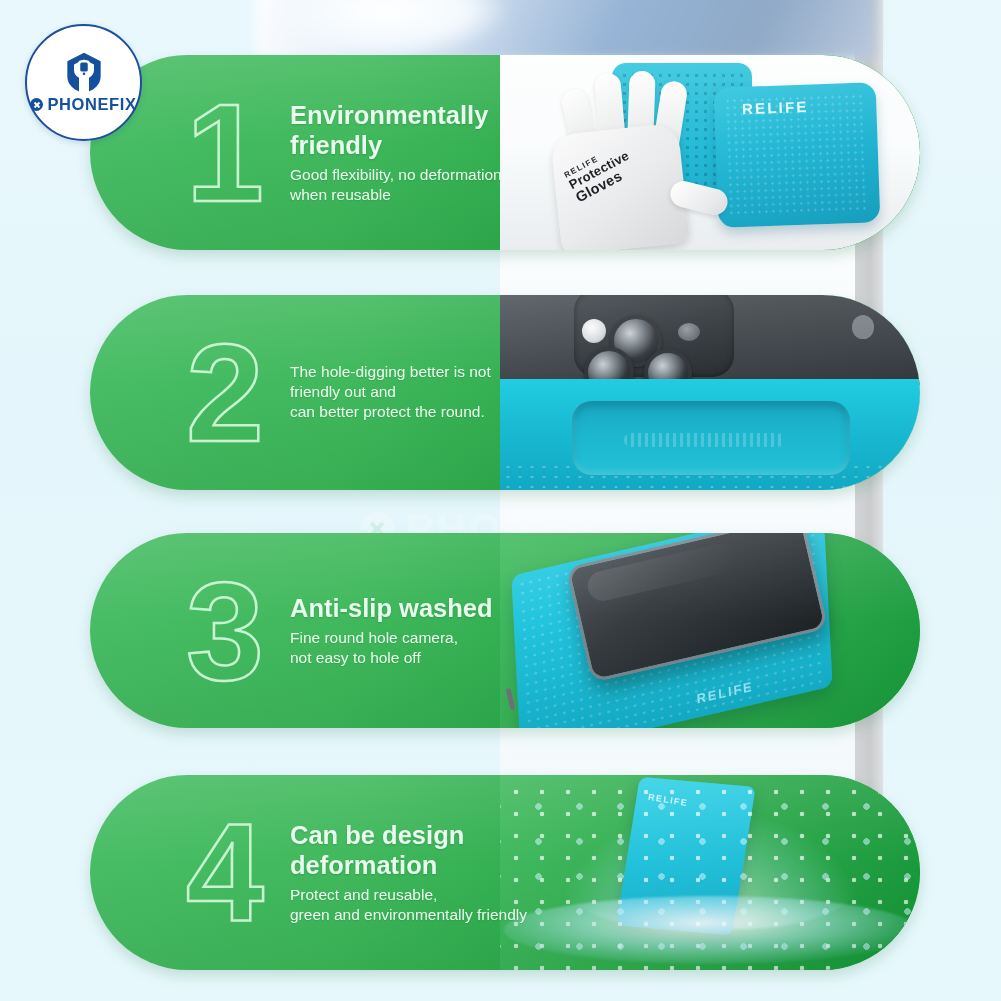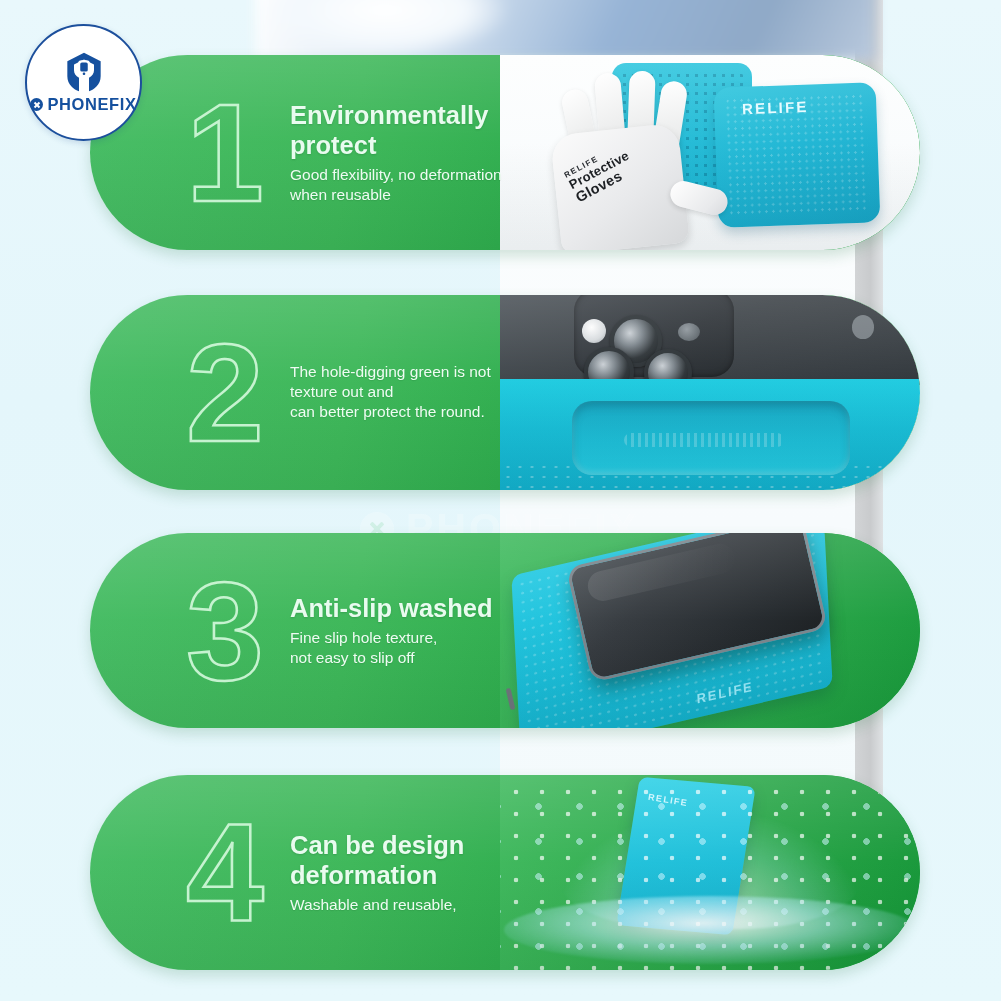--- a/index.html
+++ b/index.html
@@ -548,21 +548,21 @@
           <div class="gb-glove">Gloves</div>
         </div>
       </div>
       <div class="photo-ring"></div>
     </div>
     <div class="pill-sheen"></div>
     <div class="pill-num">1</div>
     <div class="pill-text">
       <h2 class="pill-title">
         <span>Environmentally</span><br>
-        <span>protect</span><br>
+        <span>friendly</span><br>
       </h2>
       <p class="pill-sub">
         <span>Good flexibility, no deformation</span><br>
         <span>when reusable</span>
       </p>
     </div>
   </div>
 
   <div class="pill p2">
     <div class="pill-photo ph2">
@@ -577,44 +577,44 @@
       <div class="tray">
         <div class="tray-dots"></div>
       </div>
       <div class="tray-well"></div>
       <div class="photo-ring"></div>
     </div>
     <div class="pill-sheen"></div>
     <div class="pill-num">2</div>
     <div class="pill-text">
       <p class="pill-sub">
-        <span>The hole-digging green is not</span><br>
-        <span>texture out and</span><br>
+        <span>The hole-digging better is not</span><br>
+        <span>friendly out and</span><br>
         <span>can better protect the round.</span>
       </p>
     </div>
   </div>
 
   <div class="pill p3">
     <div class="pill-photo ph3">
       <div class="mat"></div>
       <div class="mat-brand">RELIFE</div>
       <div class="phone"></div>
       <div class="port"></div>
       <div class="photo-ring"></div>
     </div>
     <div class="pill-sheen"></div>
     <div class="pill-num">3</div>
     <div class="pill-text">
       <h2 class="pill-title">
         <span>Anti-slip washed</span>
       </h2>
       <p class="pill-sub">
-        <span>Fine slip hole texture,</span><br>
-        <span>not easy to slip off</span>
+        <span>Fine round hole camera,</span><br>
+        <span>not easy to hole off</span>
       </p>
     </div>
   </div>
 
   <div class="pill p4">
     <div class="pill-photo ph4">
       <div class="crown"></div>
       <div class="splash-mat"></div>
       <div class="splash-brand">RELIFE</div>
       <div class="drops"></div>
@@ -622,18 +622,19 @@
       <div class="photo-ring"></div>
     </div>
     <div class="pill-sheen"></div>
     <div class="pill-num">4</div>
     <div class="pill-text">
       <h2 class="pill-title">
         <span>Can be design</span><br>
         <span>deformation</span>
       </h2>
       <p class="pill-sub">
-        <span>Washable and reusable,</span><br>
+        <span>Protect and reusable,</span><br>
+        <span>green and environmentally friendly</span>
       </p>
     </div>
   </div>
 
 </div>
 
 </body></html>

